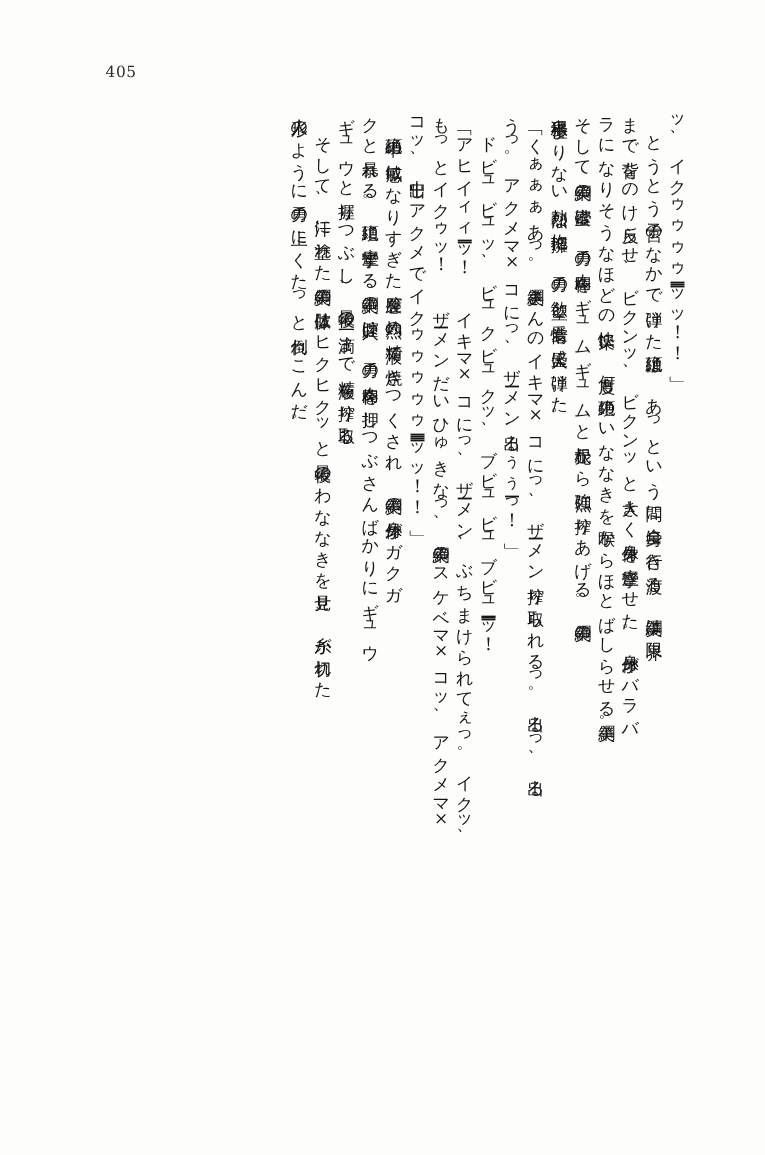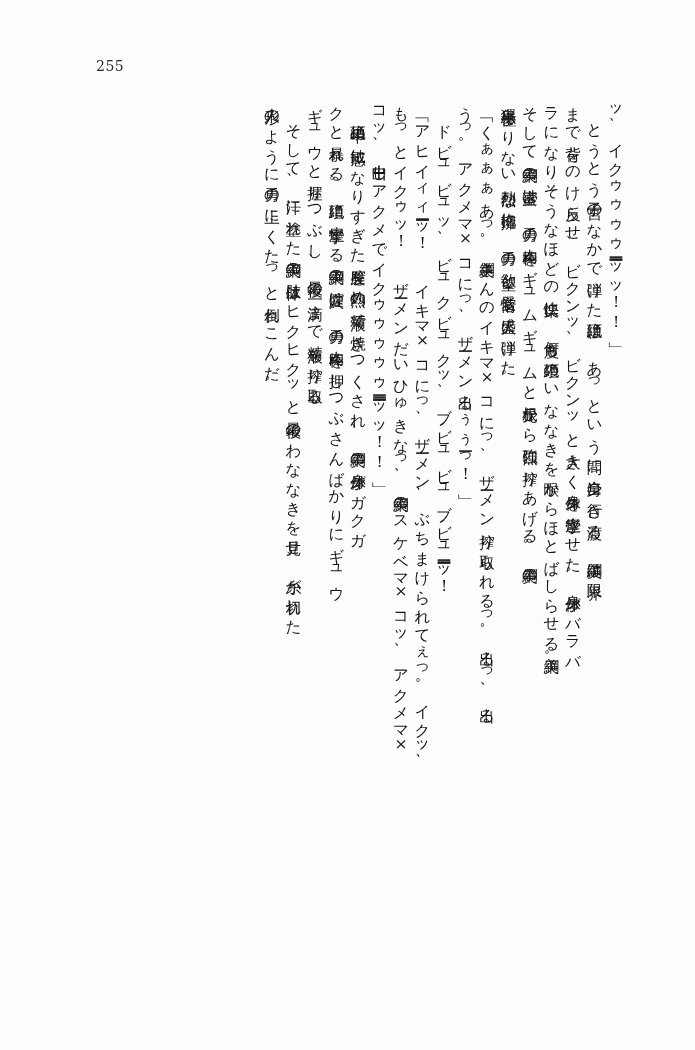--- a/index.html
+++ b/index.html
@@ -54,21 +54,21 @@
     font-feature-settings: "vert";
   }
   .vline.indent {
     padding-top: 17px;
   }
 </style>
 </head>
 <body>
 
 <div class="page">
-  <div class="page-number">255</div>
+  <div class="page-number">405</div>
   <div class="text-block">
       <div class="vline">ッ、イクゥゥゥゥーーーッッ!!」</div>
       <div class="vline indent">とうとう子宮のなかで弾けた絶頂は、あっという間に全身に行き渡る。美綱は限界</div>
       <div class="vline">まで背をのけ反らせ、ビクンッ、ビクンッと大きく身体を痙攣させた。身体がバラバ</div>
       <div class="vline">ラになりそうなほどの快楽に、何度も絶頂のいななきを喉からほとばしらせる美綱。</div>
       <div class="vline">そして美綱の蜜壺は、勇の肉棒をギュムギュムと根元から強烈に搾りあげる。美綱の</div>
       <div class="vline">卑猥極まりない熱烈な抱擁に、勇の欲望と愛情も盛大に弾けた。</div>
       <div class="vline indent">「くぁぁぁあっ。美綱さんのイキマ×コにっ、ザーメン搾り取られるっ。出るっ、出る</div>
       <div class="vline">うっ。アクメマ×コにっ、ザーメン出るぅぅーっ!」</div>
       <div class="vline indent">ドビュビュッ、ビュクビュクッ、ブビュビュブビューーーッ!</div>

